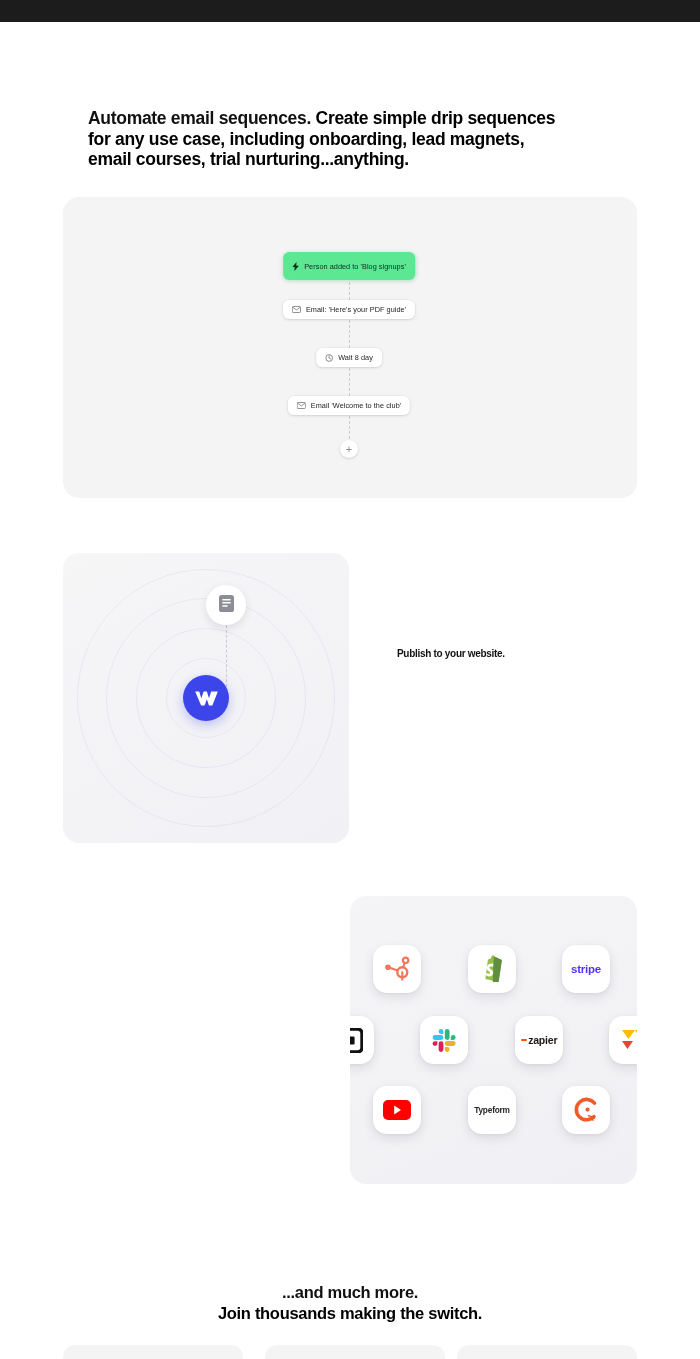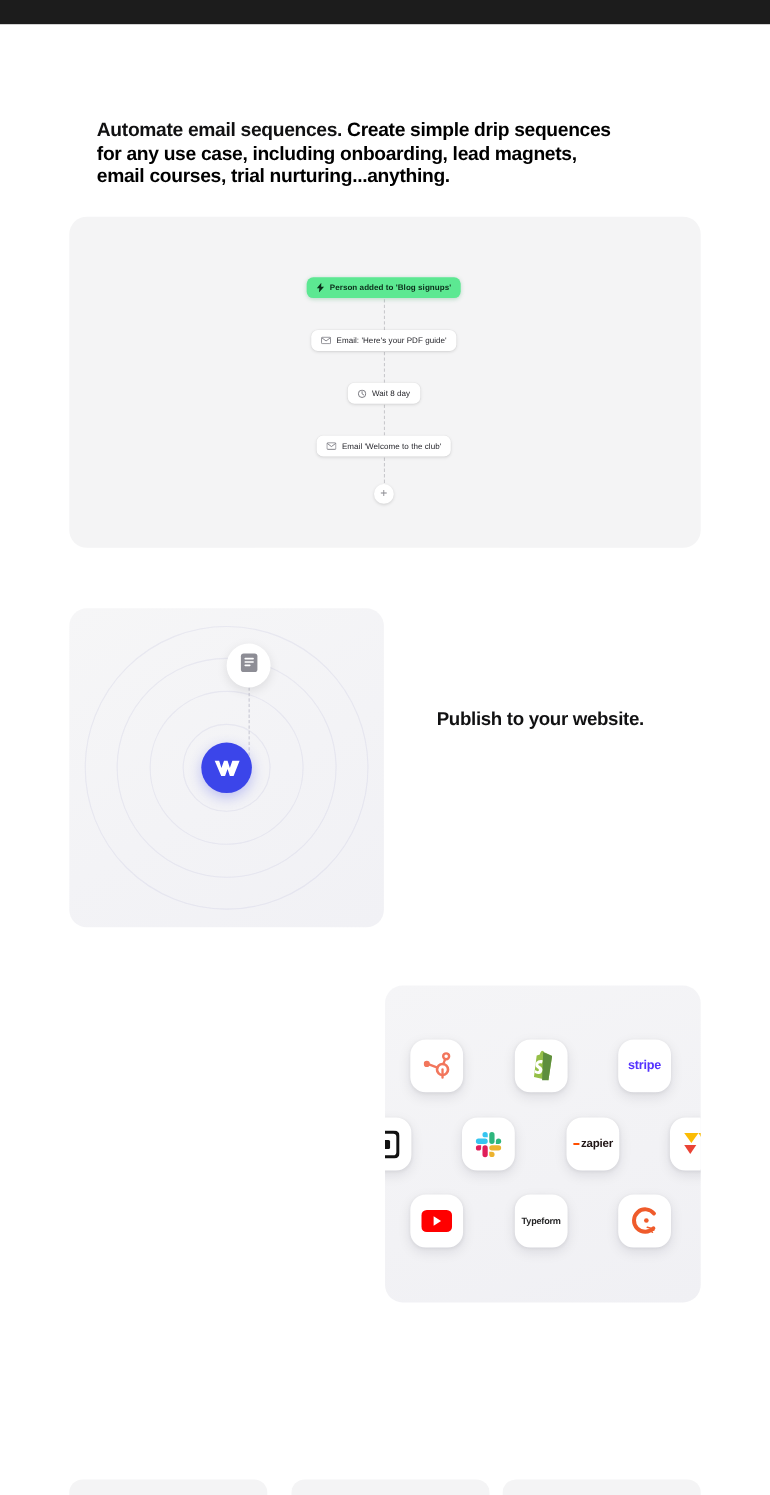--- a/index.html
+++ b/index.html
@@ -69,22 +69,21 @@
     color: #24242a;
     letter-spacing: 0.05px;
     white-space: nowrap;
     transform: translateX(-50%);
     left: 286px;
   }
   .node.trigger {
     background: #5ce892;
     color: #0b2d1a;
     box-shadow: 0 1px 4px rgba(40,160,90,0.30);
-    height: 19px;
-    font-weight: bold;
+    height: 28px;
   }
   .node .ico { display:flex; align-items:center; line-height:1; }
   .node .ico svg { display:block; }
 
   .add-btn {
     position:absolute;
     left:286px; transform: translateX(-50%);
     width: 18px; height: 18px;
     border-radius: 50%;
     background: #ffffff;
@@ -136,21 +135,21 @@
   }
   .doc-connector {
     position:absolute;
     left:163px; top:72px;
     height: 72px;
     border-left:1px dashed #c9c9d5;
   }
 
   #section-publish-copy {
     left: 397px; top: 645px; width: 190px;
-    font-size: 17px; line-height: 18.6px;
+    font-size: 10px; line-height: 18.6px;
   }
   #section-publish-copy .copy-head { display:block; }
   #section-publish-copy .copy-sub  { display:block; }
 
   
   #integrations-panel {
     left:350px; top:896px; width:287px; height:288px;
     background: linear-gradient(160deg,#f5f5f7 0%, #f2f2f5 60%, #f0f0f4 100%);
     overflow:hidden;
   }
@@ -377,18 +376,22 @@
         <svg width="26" height="26" viewBox="0 0 26 26">
           <path d="M21.5 6.2A10.2 10.2 0 1 0 21 19.6" fill="none" stroke="#ef5b2b" stroke-width="3.6" stroke-linecap="round"></path>
           <circle cx="14.6" cy="12.6" r="2.1" fill="#ef5b2b"></circle>
           <path d="M15.5 18.7c2.4.3 4.4 1.3 5.8 2.6" fill="none" stroke="#ef5b2b" stroke-width="1.5" stroke-linecap="round"></path>
           <path d="M16.1 21.4c1.6.3 3 .9 4.1 1.8" fill="none" stroke="#ef5b2b" stroke-width="1.3" stroke-linecap="round"></path>
         </svg>
       </span>
     </div>
   </div>
 
+  <div class="copy-block" id="more-copy">
+    <span class="copy-head">...and much more.</span>
+    <span class="copy-sub">Join thousands making the switch.</span>
+  </div>
 
   <div class="bottom-card" id="bottom-card-1"></div>
   <div class="bottom-card" id="bottom-card-2"></div>
   <div class="bottom-card" id="bottom-card-3"></div>
 
 </div>
 
 </body></html>

